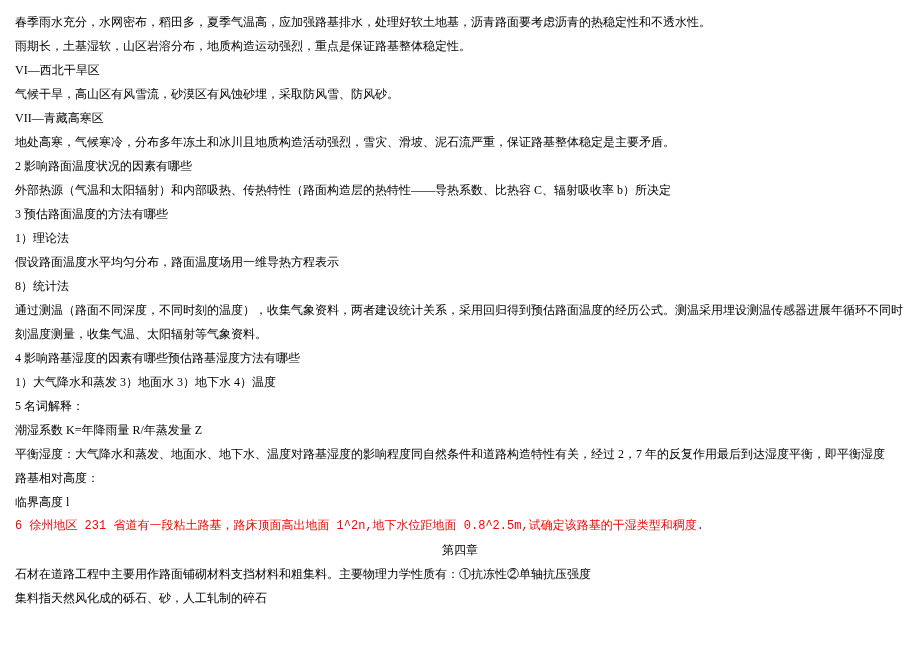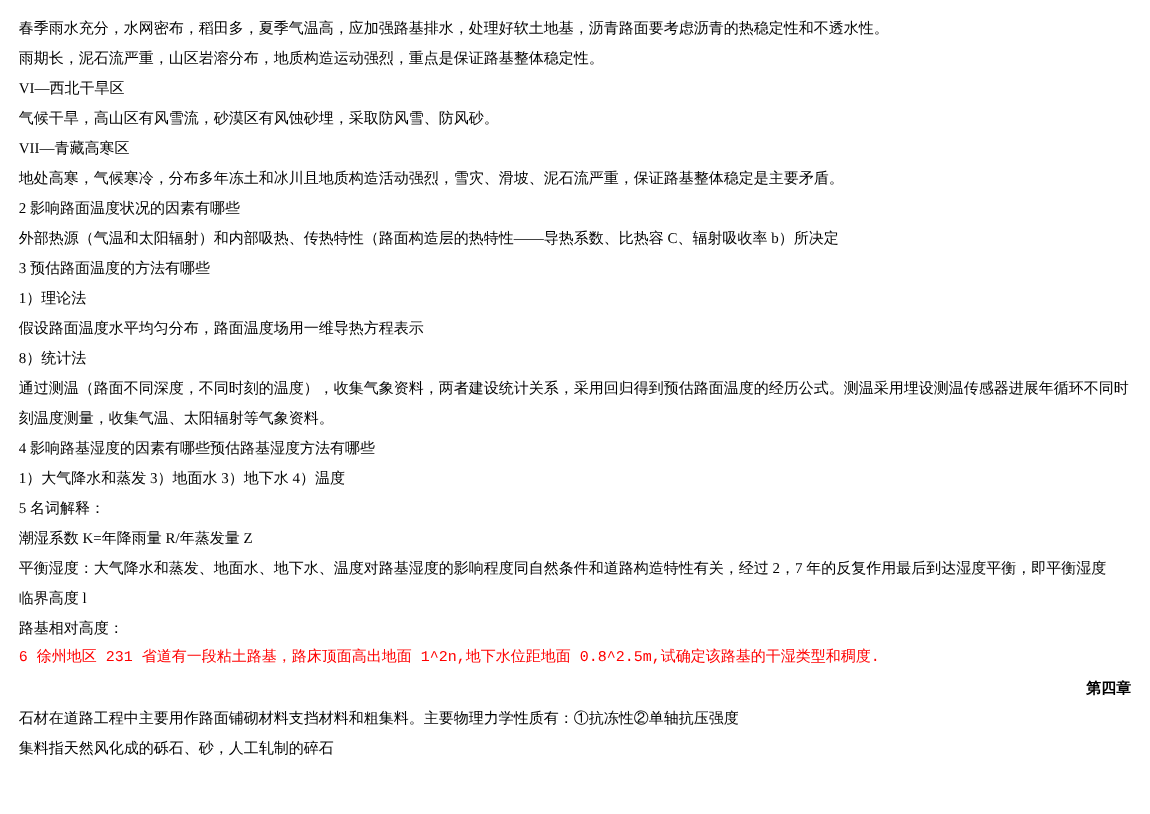--- a/index.html
+++ b/index.html
@@ -9,49 +9,48 @@
       background: #fff;
       margin: 0;
       padding: 10px 15px;
       line-height: 2.0;
     }
     .para {
       margin: 0;
       padding: 0;
     }
     .section-center {
-      text-align: right;
-      font-weight: bold;
+      text-align: center;
     }
     .red-text {
       color: #ff0000;
       font-family: Liberation Mono, monospace;
     }
   </style>
 </head>
 <body>
 
 <div id="content">
     <p class="para">春季雨水充分，水网密布，稻田多，夏季气温高，应加强路基排水，处理好软土地基，沥青路面要考虑沥青的热稳定性和不透水性。</p>
-    <p class="para">雨期长，泥石流严重，山区岩溶分布，地质构造运动强烈，重点是保证路基整体稳定性。</p>
+    <p class="para">雨期长，土基湿软，山区岩溶分布，地质构造运动强烈，重点是保证路基整体稳定性。</p>
     <p class="para">VI—西北干旱区</p>
     <p class="para">气候干旱，高山区有风雪流，砂漠区有风蚀砂埋，采取防风雪、防风砂。</p>
     <p class="para">VII—青藏高寒区</p>
     <p class="para">地处高寒，气候寒冷，分布多年冻土和冰川且地质构造活动强烈，雪灾、滑坡、泥石流严重，保证路基整体稳定是主要矛盾。</p>
     <p class="para">2 影响路面温度状况的因素有哪些</p>
     <p class="para">外部热源（气温和太阳辐射）和内部吸热、传热特性（路面构造层的热特性——导热系数、比热容 C、辐射吸收率 b）所决定</p>
     <p class="para">3 预估路面温度的方法有哪些</p>
     <p class="para">1）理论法</p>
     <p class="para">假设路面温度水平均匀分布，路面温度场用一维导热方程表示</p>
     <p class="para">8）统计法</p>
     <p class="para">通过测温（路面不同深度，不同时刻的温度），收集气象资料，两者建设统计关系，采用回归得到预估路面温度的经历公式。测温采用埋设测温传感器进展年循环不同时刻温度测量，收集气温、太阳辐射等气象资料。</p>
     <p class="para">4 影响路基湿度的因素有哪些预估路基湿度方法有哪些</p>
     <p class="para">1）大气降水和蒸发 3）地面水 3）地下水 4）温度</p>
     <p class="para">5 名词解释：</p>
     <p class="para">潮湿系数 K=年降雨量 R/年蒸发量 Z</p>
     <p class="para">平衡湿度：大气降水和蒸发、地面水、地下水、温度对路基湿度的影响程度同自然条件和道路构造特性有关，经过 2，7 年的反复作用最后到达湿度平衡，即平衡湿度</p>
+    <p class="para">路基相对高度：</p>
     <p class="para">临界高度 l</p>
-    <p class="para">路基相对高度：</p>
     <p class="para red-text">6 徐州地区 231 省道有一段粘土路基，路床顶面高出地面 1^2n,地下水位距地面 0.8^2.5m,试确定该路基的干湿类型和稠度.</p>
     <p class="para section-center">第四章</p>
     <p class="para">石材在道路工程中主要用作路面铺砌材料支挡材料和粗集料。主要物理力学性质有：①抗冻性②单轴抗压强度</p>
     <p class="para">集料指天然风化成的砾石、砂，人工轧制的碎石</p>
   </div>
 
 </body></html>

